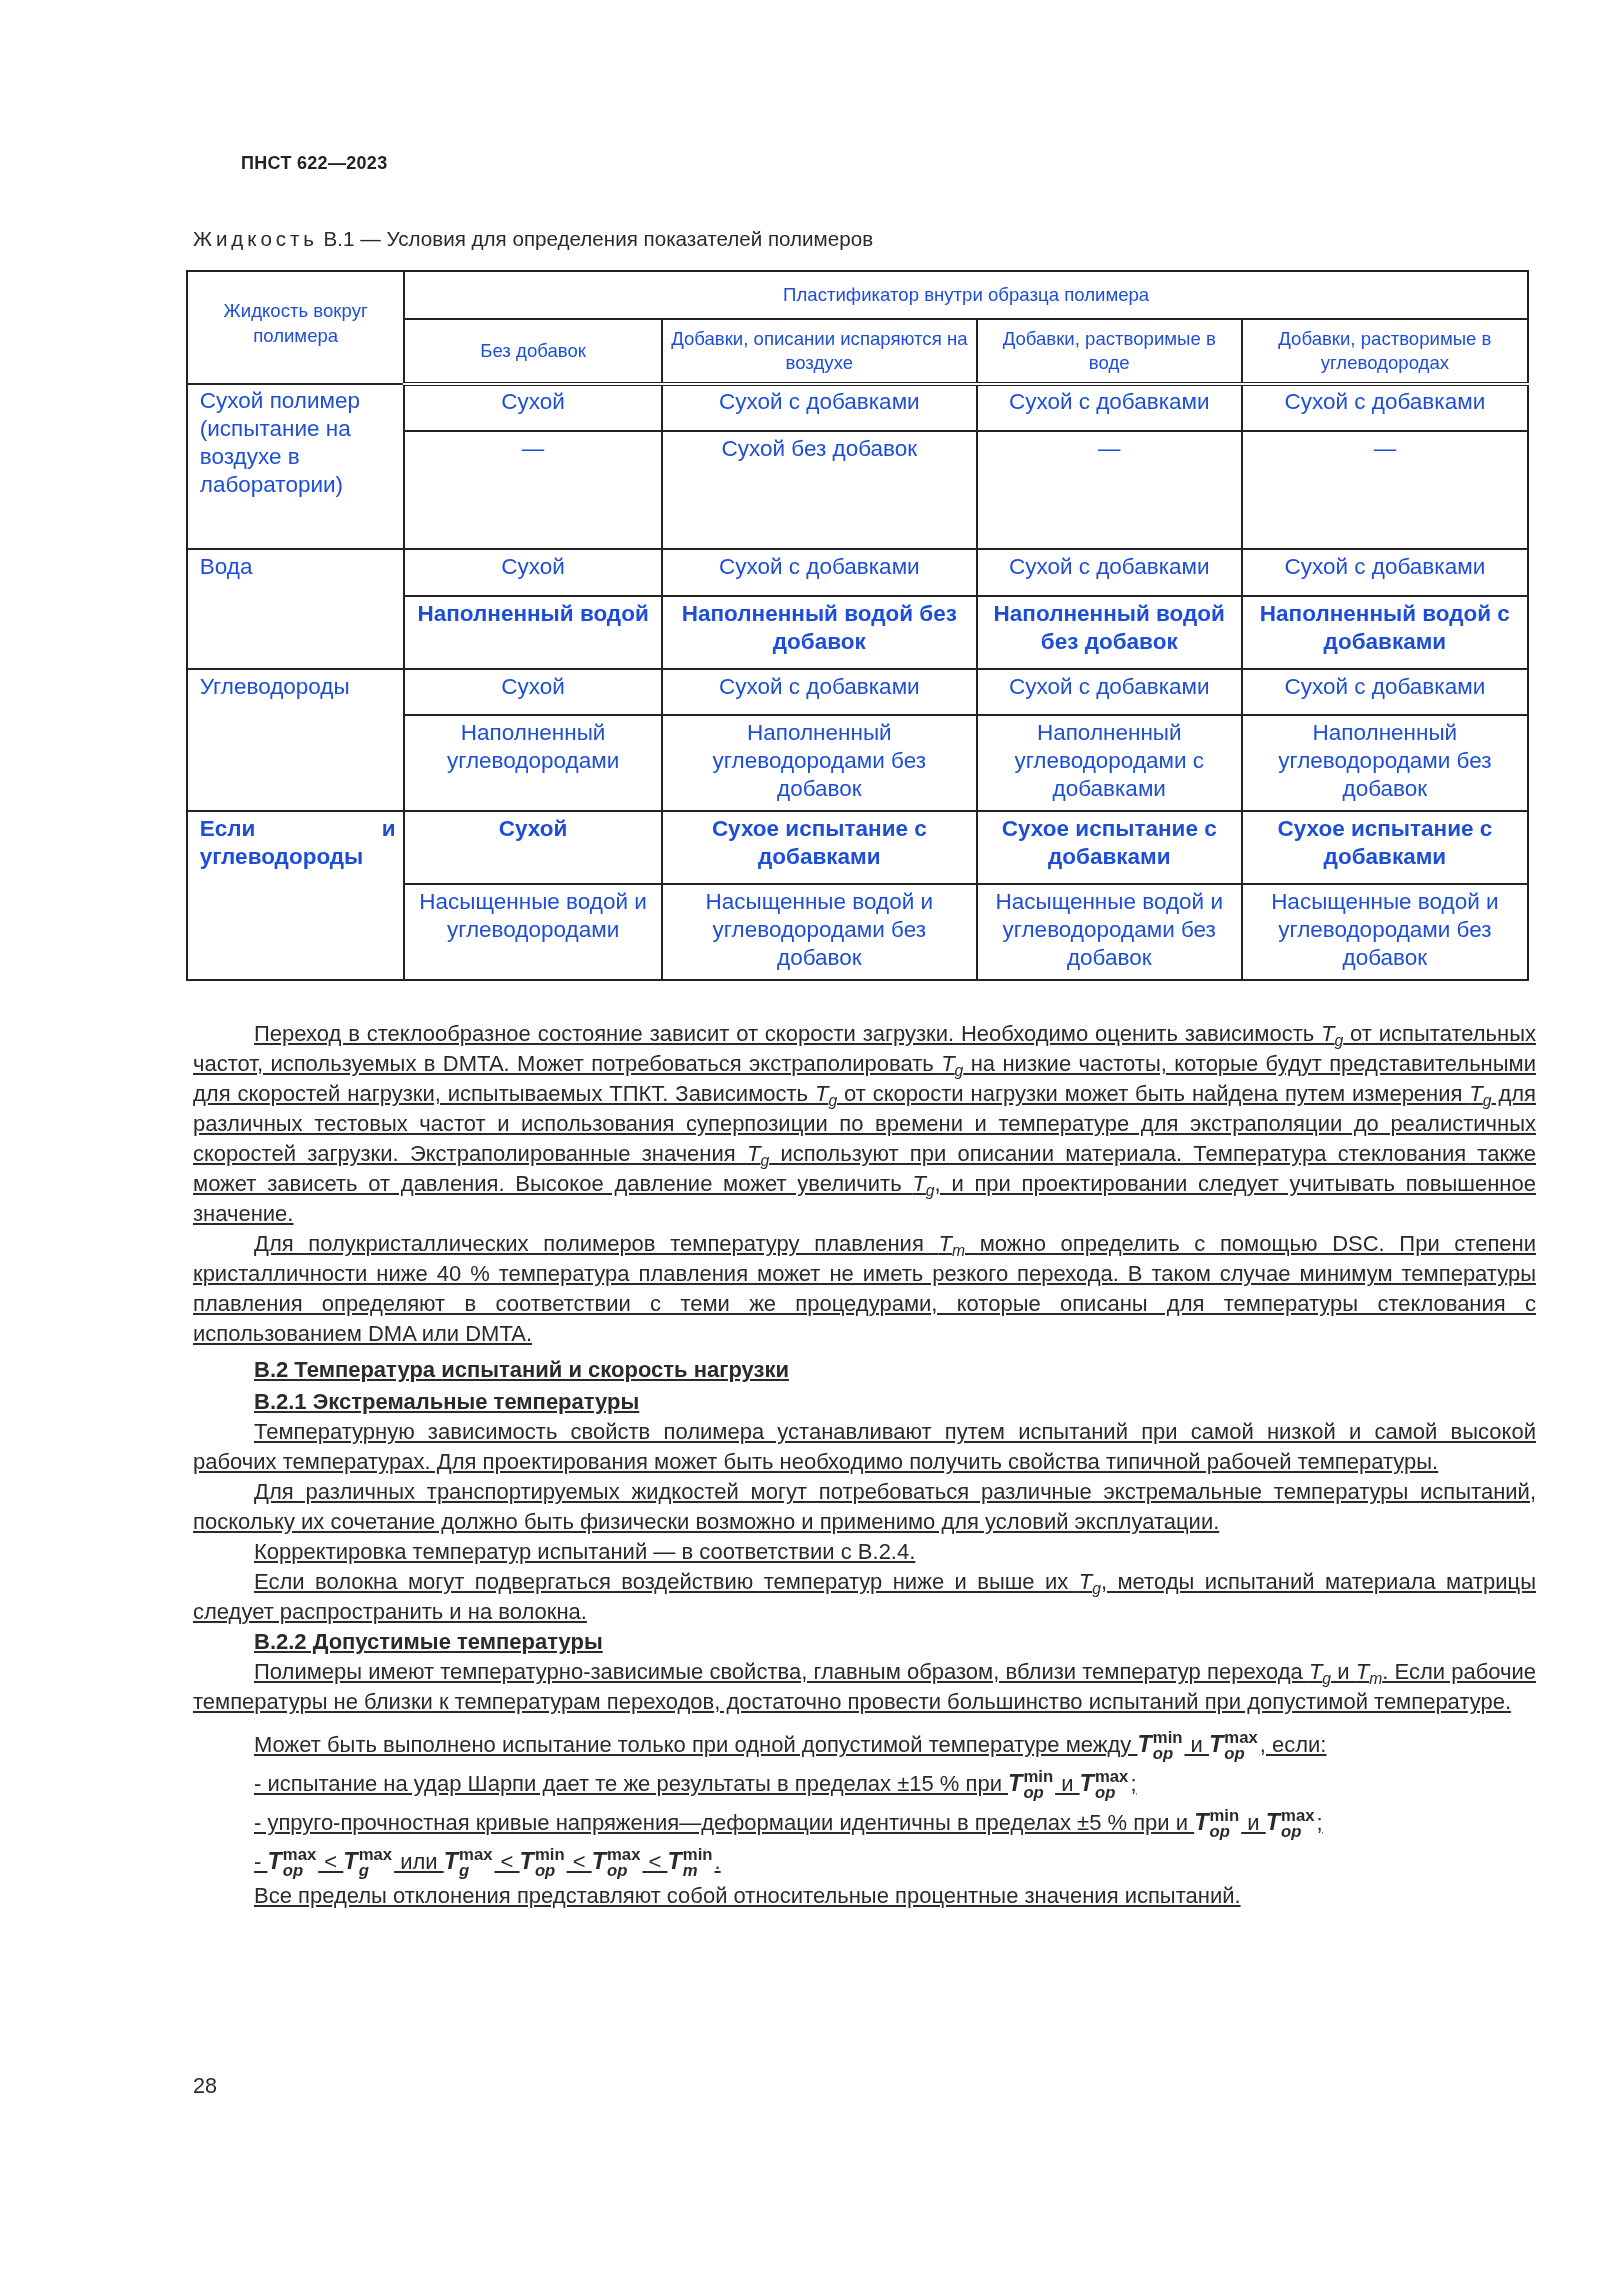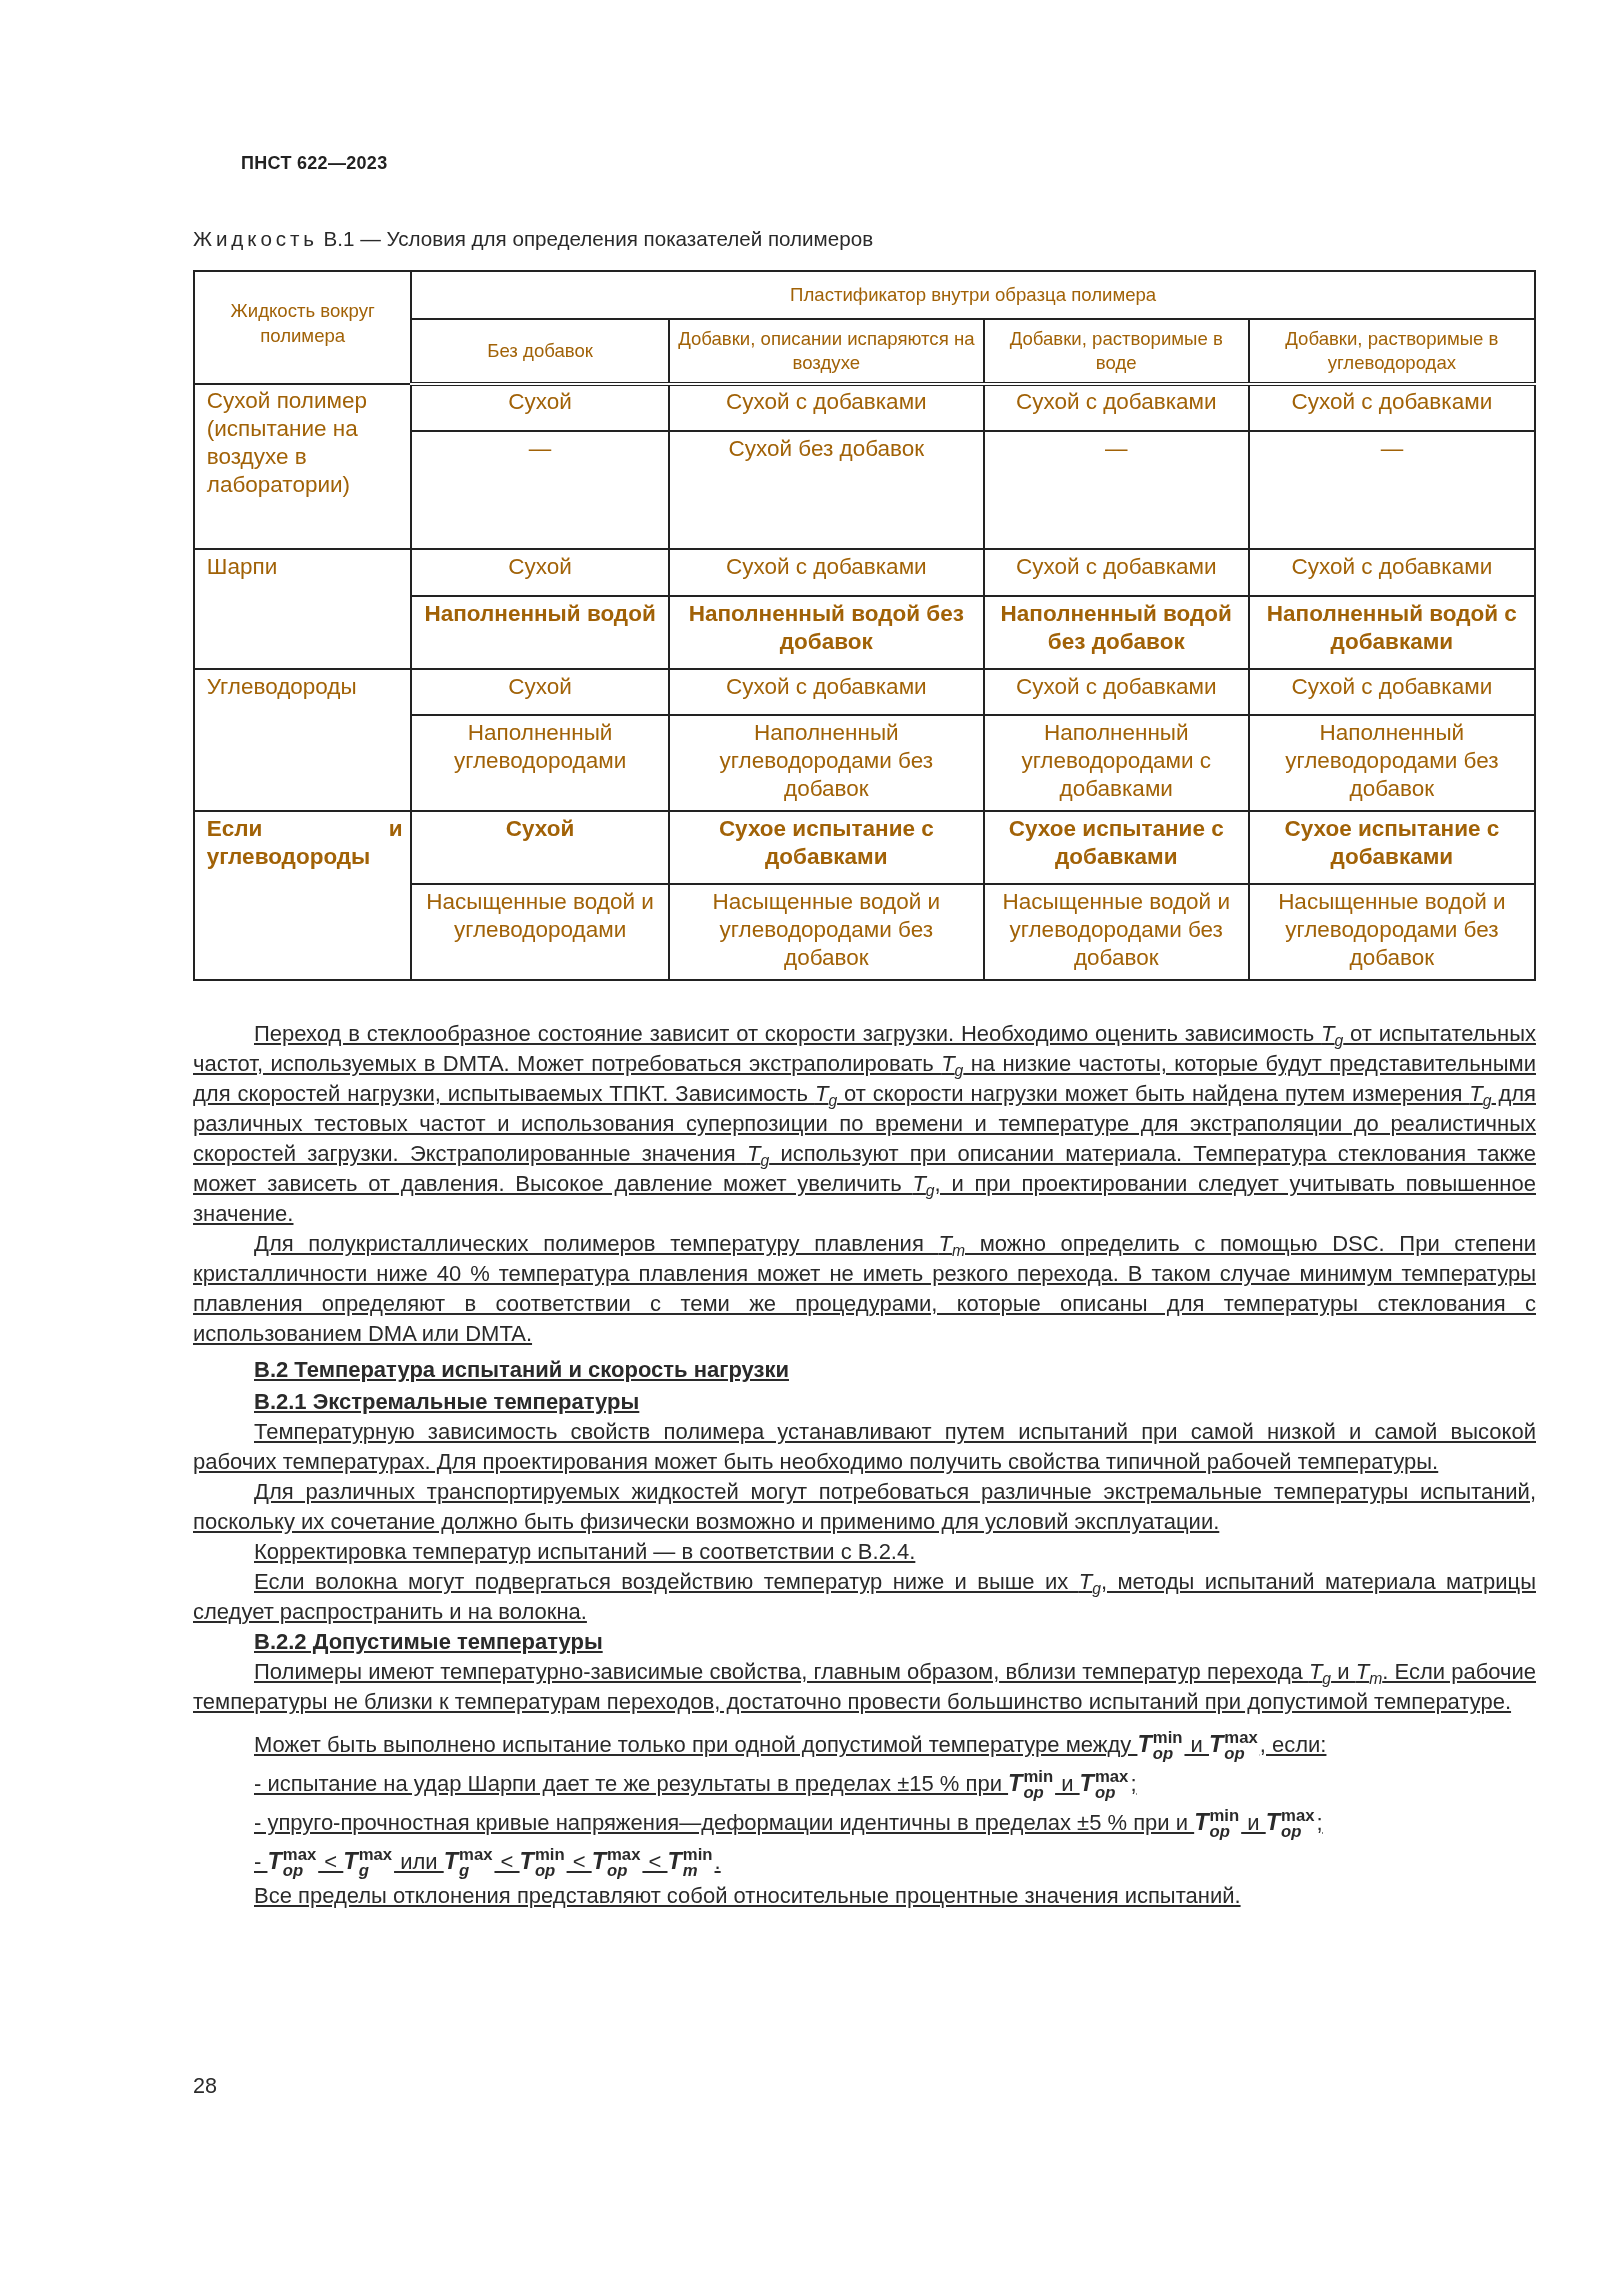--- a/index.html
+++ b/index.html
@@ -11,23 +11,23 @@
   .page-header {
     position: absolute; left: 193px; top: 153px;
     font-size: 18px; font-weight: bold; letter-spacing: 0.3px; color: #222; margin-left: 48px;
   }
   .table-caption {
     position: absolute; left: 193px; top: 227px;
     font-size: 20.6px; color: #2a2a2a;
   }
   .table-caption .spaced { letter-spacing: 3.9px; }
   table.main-table {
-    position: absolute; left: 193px; top: 270px;
+    position: absolute; left: 186px; top: 270px;
     width: 1343px; border-collapse: collapse;
-    font-size: 22.5px; line-height: 28px; color: #a16207;
+    font-size: 22.5px; line-height: 28px; color: #1d4ed8;
   }
   table.main-table td, table.main-table th {
     border: 2.5px solid #222; padding: 2.9px 7.8px; vertical-align: top; text-align: center;
     font-weight: normal;
   }
   table.main-table th { font-size: 18.6px; line-height: 24.5px; vertical-align: middle; }
   table.main-table th.hdr-top { height: 39px; padding-top: 3.9px; }
   table.main-table th.hdr-sub { height: 55px; padding-top: 3.9px; }
   table.main-table th.fluid-hdr { vertical-align: top; padding-top: 27.4px; }
   table.main-table tr.hdr-end th { border-bottom: 4.9px double #222; }
@@ -95,21 +95,21 @@
     <td>Сухой с добавками</td>
   </tr>
   <tr class="r-dry-air-2">
     <td>—</td>
     <td>Сухой без добавок</td>
     <td>—</td>
     <td>—</td>
   </tr>
 
   <tr class="r-one">
-    <td rowspan="2" class="fluid">Шарпи</td>
+    <td rowspan="2" class="fluid">Вода</td>
     <td>Сухой</td>
     <td>Сухой с добавками</td>
     <td>Сухой с добавками</td>
     <td>Сухой с добавками</td>
   </tr>
   <tr class="r-two">
     <td>Наполненный водой</td>
     <td>Наполненный водой без добавок</td>
     <td>Наполненный водой без добавок</td>
     <td>Наполненный водой с добавками</td>

